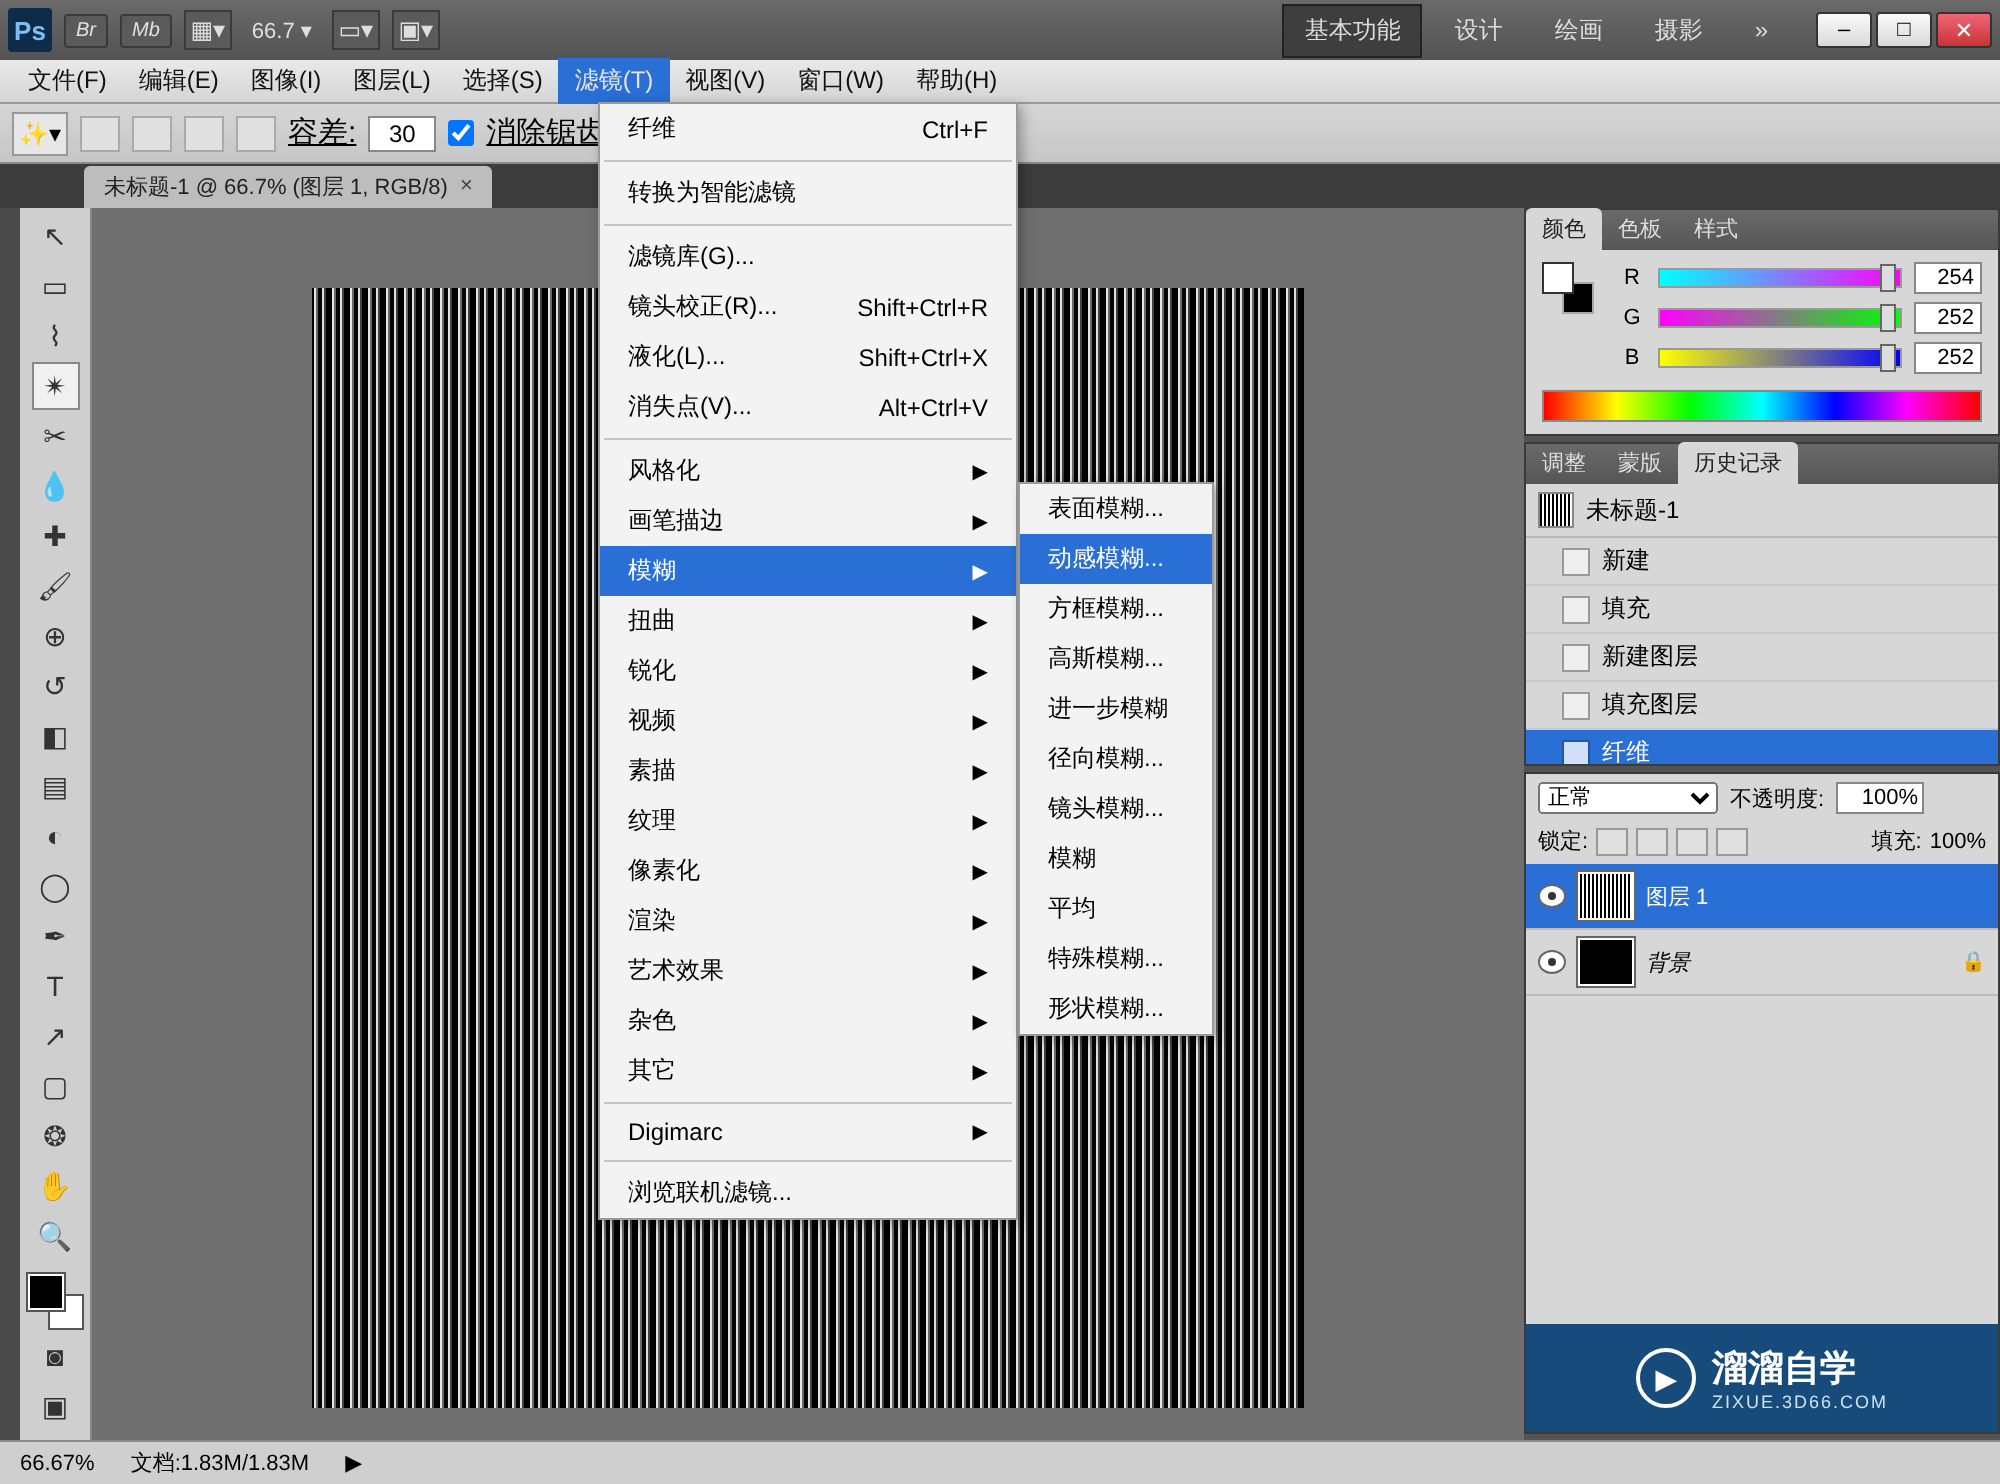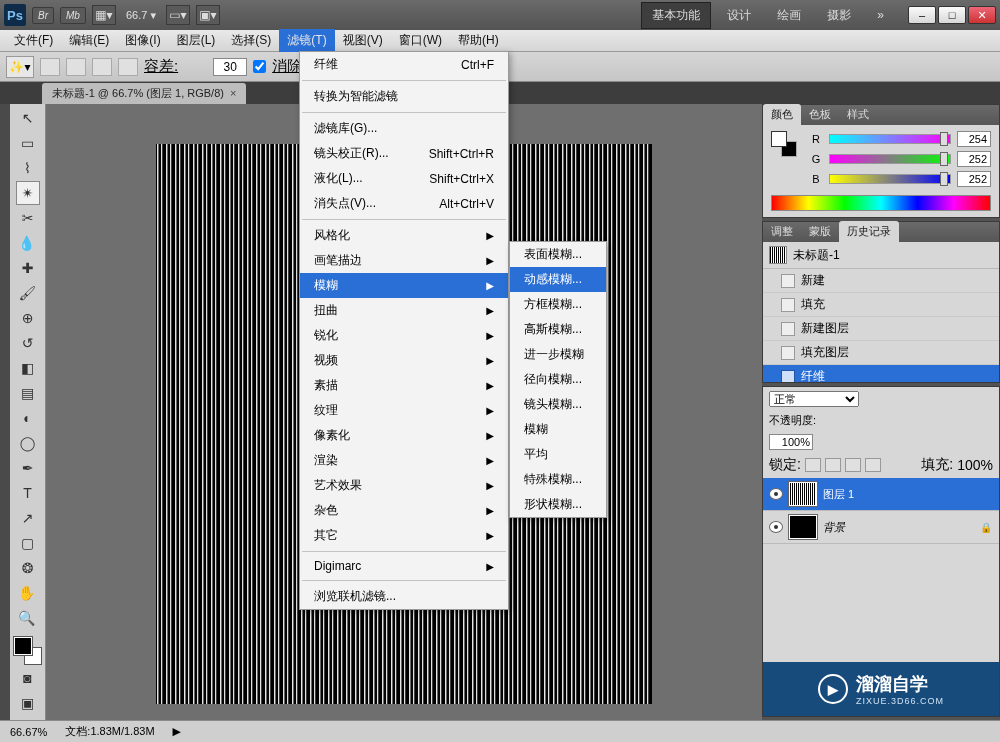--- a/index.html
+++ b/index.html
@@ -22,21 +22,21 @@
 
 
 .menu-bar { height: 22px; background: linear-gradient(#e9e9e9,#d5d5d5); display: flex; align-items: center; padding: 0 6px; border-bottom: 1px solid #9a9a9a; }
 .menu-bar .item { padding: 3px 8px; font-size: 12px; color: #111; }
 .menu-bar .item.active { background: #2a6fd6; color: #e5e5e5; }
 
 
 .options-bar { height: 30px; background: linear-gradient(#d6d6d6,#c6c6c6); border-bottom: 1px solid #8a8a8a; display: flex; align-items: center; padding: 0 6px; gap: 6px; font-size: 12px; }
 .options-bar .tool-icon { width: 28px; height: 22px; background: #e7e7e7; border: 1px solid #999; display: flex; align-items: center; justify-content: center; }
 .options-bar .small-icon { width: 20px; height: 18px; background: #e0e0e0; border: 1px solid #aaa; }
-.options-bar input[type="text"] { width: 34px; height: 18px; font-size: 12px; text-align: center; border: 1px solid #888; margin-left: 29px; }
+.options-bar input[type="text"] { width: 34px; height: 18px; font-size: 12px; text-align: center; border: 1px solid #888; }
 .options-bar label { font-size: 15px; text-decoration: underline; }
 
 
 .doc-tab-bar { height: 22px; background: #3d3d3d; display: flex; align-items: center; padding-left: 42px; }
 .doc-tab { background: #bdbdbd; color: #222; padding: 3px 10px; font-size: 11px; display: flex; align-items: center; gap: 6px; border-top-left-radius: 3px; border-top-right-radius: 3px; }
 .doc-tab .close-x { font-size: 11px; color: #444; }
 
 
 .main { display: flex; height: calc(742px - 30px - 22px - 30px - 22px - 22px); }
 .tool-col { width: 36px; background: #cfcfcf; border-right: 1px solid #888; display: flex; flex-direction: column; align-items: center; padding-top: 2px; gap: 1px; }
@@ -72,24 +72,24 @@
 .color-swatches .bg { position: absolute; bottom: 0; right: 0; width: 16px; height: 16px; background: #000; border: 1px solid #aaa; }
 
 .hist-body { padding: 0; max-height: 140px; overflow: hidden; }
 .hist-header { display: flex; align-items: center; gap: 6px; padding: 4px 6px; border-bottom: 1px solid #b8b8b8; }
 .hist-thumb { width: 18px; height: 18px; background: repeating-linear-gradient(90deg,#000,#000 1px,#fff 1px,#fff 2px); border: 1px solid #888; }
 .hist-row { display: flex; align-items: center; gap: 6px; padding: 3px 6px 3px 18px; border-bottom: 1px solid #c9c9c9; background: #d7d7d7; }
 .hist-row.selected { background: #2a6fd6; color: #fff; }
 .hist-row .ico { width: 14px; height: 14px; background: #eee; border: 1px solid #999; }
 .hist-row.selected .ico { background: #cfe0f8; border-color: #1e57a8; }
 
-.layers-top { display: flex; gap: 6px; padding: 4px 6px; font-size: 11px; flex-direction: column; }
+.layers-top { display: flex; align-items: center; gap: 6px; padding: 4px 6px; font-size: 11px; }
 .layers-top select, .layers-top input { font-size: 11px; }
 .layers-top .opacity-field, .layers-top .fill-field { width: 44px; text-align: right; border: 1px solid #888; padding: 1px 2px; background: #fff; }
-.lock-row { display: flex; align-items: center; gap: 4px; padding: 2px 6px 4px; font-size: 14px; text-align: center; }
+.lock-row { display: flex; align-items: center; gap: 4px; padding: 2px 6px 4px; font-size: 11px; text-align: center; }
 .lock-row .ico { width: 16px; height: 14px; background: #e0e0e0; border: 1px solid #999; }
 .layer { display: flex; align-items: center; gap: 6px; padding: 4px 6px; border-bottom: 1px solid #bbb; background: #d7d7d7; }
 .layer.selected { background: #2a6fd6; color: #fff; }
 .layer .eye { width: 14px; height: 12px; border: 1px solid #666; background: #fff; border-radius: 50%; position: relative; }
 .layer .eye::after { content: ""; position: absolute; left: 4px; top: 3px; width: 4px; height: 4px; background: #333; border-radius: 50%; }
 .layer .thumb { width: 28px; height: 24px; background: repeating-linear-gradient(90deg,#000,#000 1px,#fff 1px,#fff 2px); border: 1px solid #fff; outline: 1px solid #666; }
 .layer .thumb.black { background: #000; }
 .layer .name { font-size: 11px; }
 .layer .lock-icon { margin-left: auto; font-size: 10px; }
 

